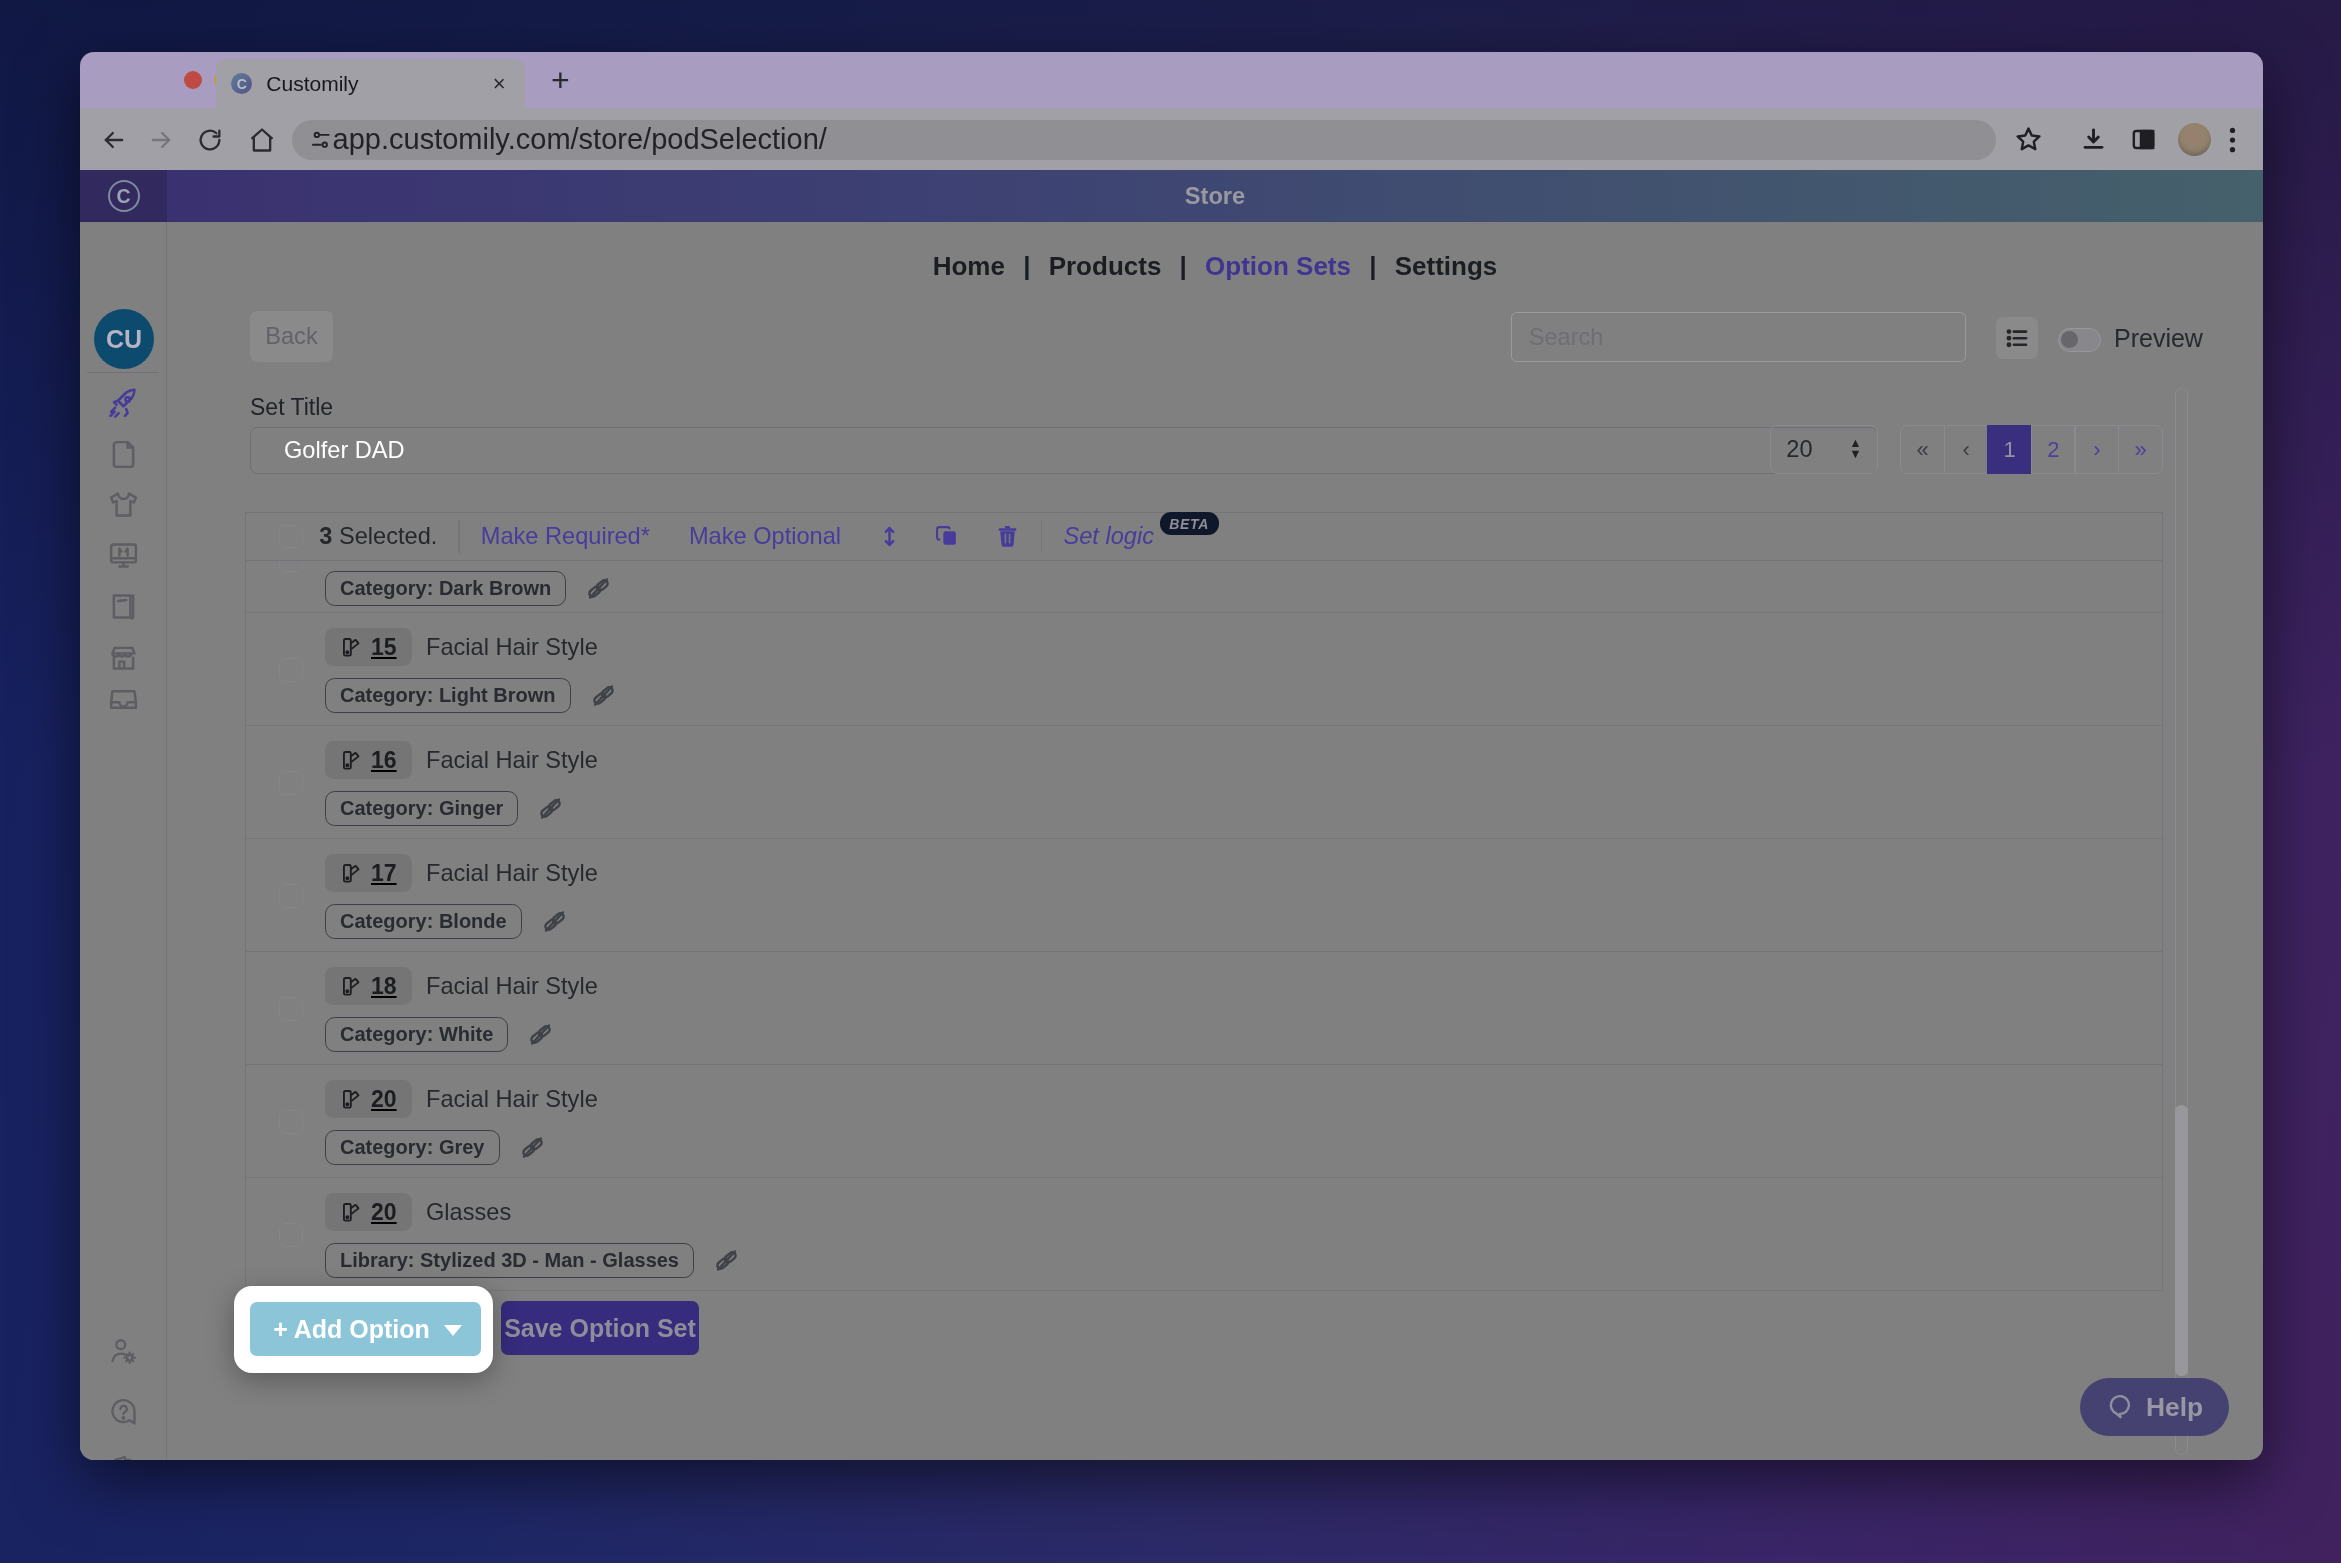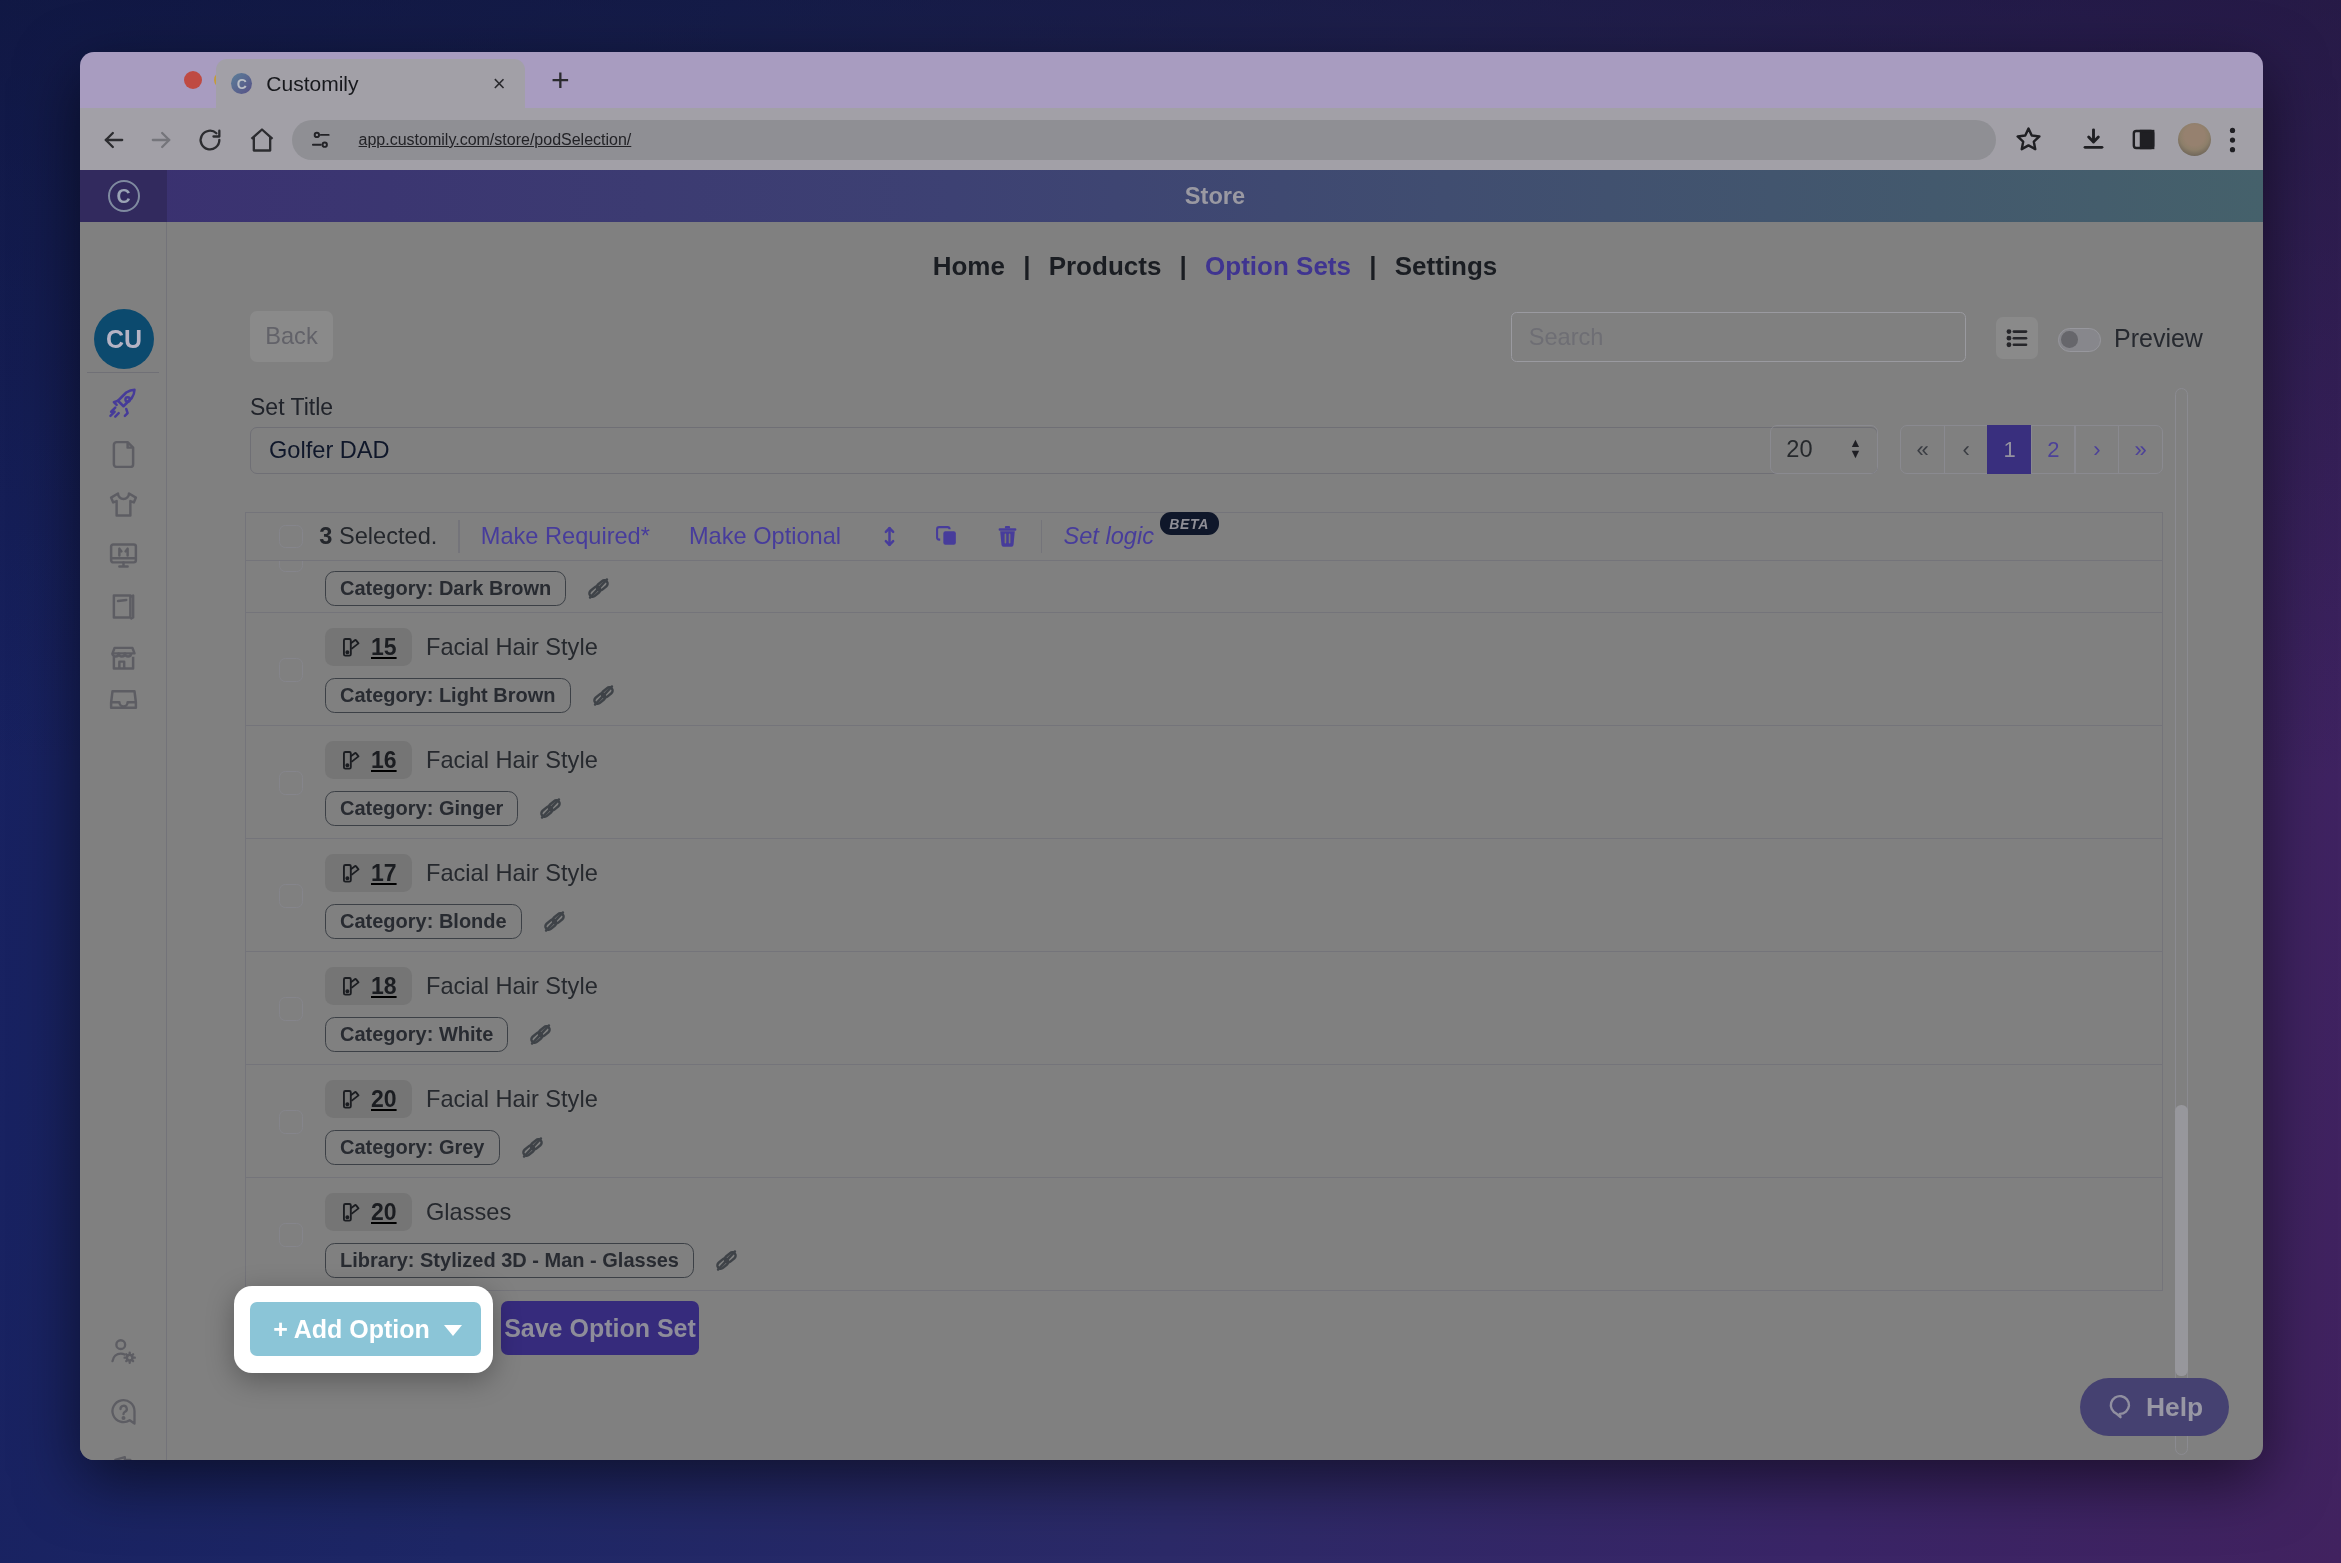--- a/index.html
+++ b/index.html
@@ -34,21 +34,21 @@
   .nav-ic { width:28px; height:28px; color:#2c2c30; flex:none; }
   .nav-ic svg { width:100%; height:100%; }
   .ic-back { margin-left:19.5px; }
   .ic-fwd { margin-left:19.5px; color:#75757b; }
   .ic-reload { margin-left:21px; }
   .ic-home { margin-left:23.6px; }
   .urlbar { margin-left:16.7px; width:1704px; height:40px; background:#8f8f94; border-radius:20px;
     display:flex; align-items:center; padding:0 16.7px; }
   .tune-ic { width:23.6px; height:23.6px; color:#232327; flex:none; }
   .tune-ic svg { width:100%; height:100%; }
-  .url-text { margin-left:26px; font-size:16px; color:#232327;text-decoration:underline; }
+  .url-text { margin-left:0; font-size:29px; color:#232327; }
   .right-ic { width:29px; height:29px; color:#1f1f23; flex:none; }
   .right-ic svg { width:100%; height:100%; }
   .ic-star { margin-left:18px; }
   .ic-dl { margin-left:36px; }
   .ic-panel { margin-left:21px; }
   .avatar { margin-left:19.5px; width:33px; height:33px; border-radius:50%; flex:none;
     background:radial-gradient(circle at 50% 38%, #96816f 0 38%, #8d7f6a 55%, #55504b 100%); }
   .ic-kebab { margin-left:18px; width:7px; height:28px; }
 
   
@@ -101,21 +101,21 @@
     background:#8a8a8a; border-radius:7px; display:flex; align-items:center; justify-content:center; }
   .list-btn svg { width:26.4px; height:26.4px; color:#26262a; }
   .toggle { position:absolute; left:1891px; top:106px; width:43px; height:23.6px; border-radius:11.8px;
     background:#87878c; border:1.4px solid #97979d; }
   .knob { position:absolute; left:2.1px; top:2.1px; width:16.7px; height:16.7px; border-radius:50%; background:#66666b; }
   .preview-label { position:absolute; left:1947px; top:102px; font-size:25px; color:#26292f; }
 
   .settitle-label { position:absolute; left:83px; top:172px; font-size:23px; color:#20232a; }
   .title-input { position:absolute; left:83px; top:205px; width:1628px; height:47px;
     border:1.4px solid #6f6f75; border-radius:7px; background:transparent; font-size:23.6px;
-    color:#0f172a; padding-left:18px; outline:none; }
+    color:#ffffff; padding-left:33px; outline:none; }
 
   .page-size { position:absolute; left:1603px; top:203px; width:108px; height:49px;
     border:1.4px solid #8a8a90; border-radius:7px; display:flex; align-items:center; padding:0 15.3px; }
   .page-size .val { font-size:23.6px; color:#26292c; flex:1; }
   .sel-caret { display:flex; flex-direction:column; gap:1.4px; font-size:12.5px; color:#1f1f24; line-height:9.7px; }
 
   .pagination { position:absolute; left:1733px; top:203px; height:49px; display:flex; }
   .pg { width:45px; height:49px; border:1.4px solid #8a8a90; margin-left:-1.4px; display:flex;
     align-items:center; justify-content:center; font-size:22px; color:#3a3d43; background:transparent; }
   .pg:first-child { border-radius:7px 0 0 7px; margin-left:0; }

